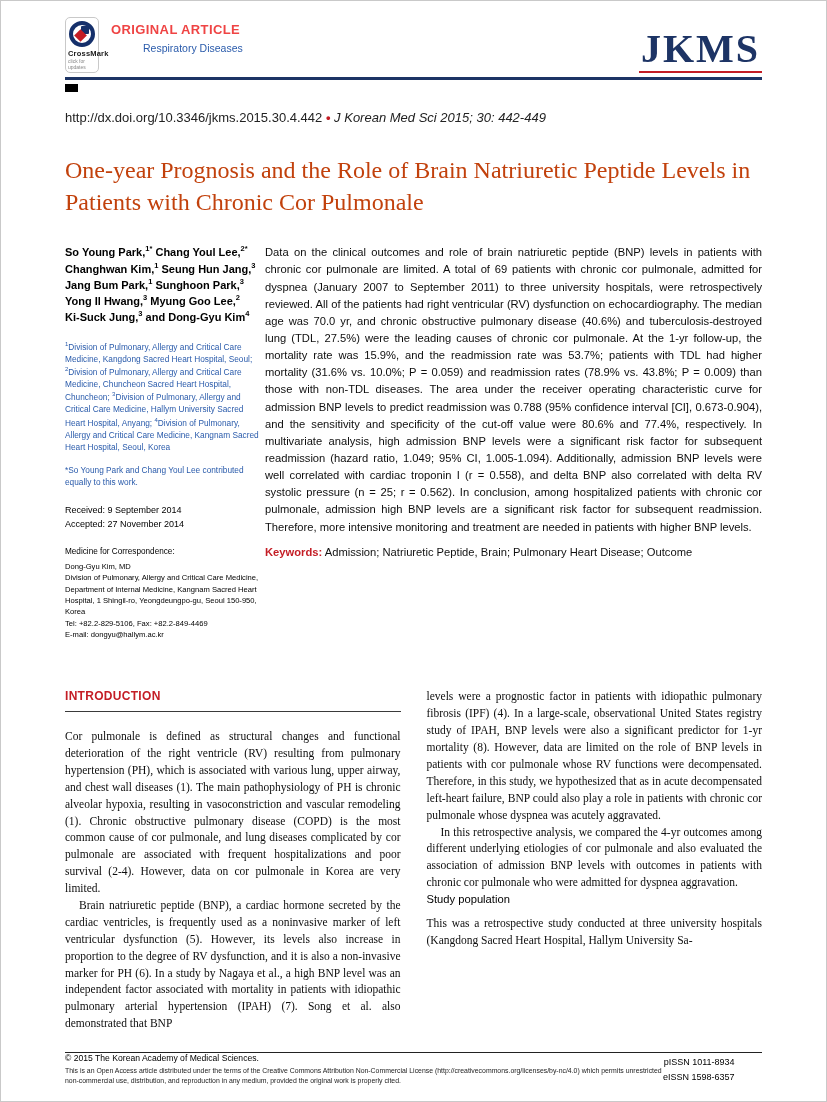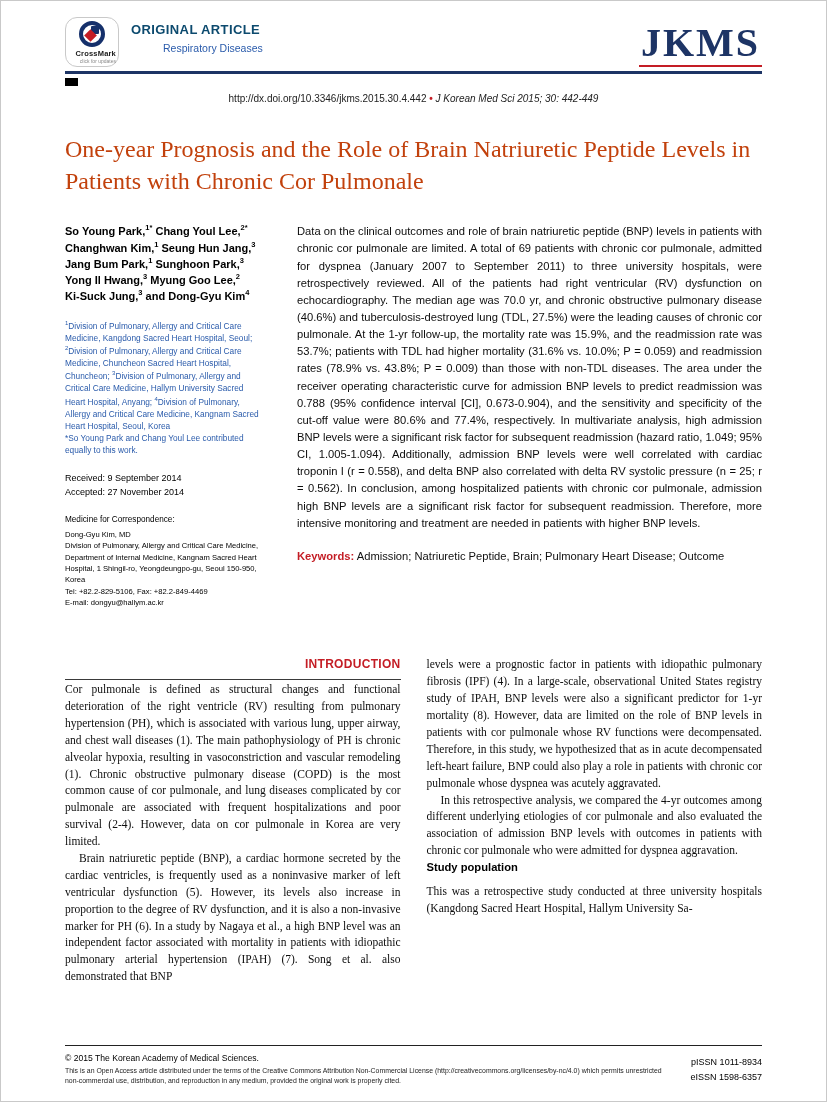--- a/index.html
+++ b/index.html
@@ -11,79 +11,79 @@
     padding:16px 64px 14px;
     display:flex; flex-direction:column;
     font-family:"Liberation Sans", sans-serif; color:#111;
     overflow:hidden;
   }
 
   
   .header { display:flex; justify-content:space-between; align-items:flex-end;
             border-bottom:3px solid #1d3465; padding-bottom:4px; }
   .header-left { display:flex; gap:12px; align-items:flex-start; }
-  .crossmark { width:54px; border:1px solid #c9c9c9; border-radius:12px;
-               padding:3px 2px 2px; text-align:right; background:#fff; }
+  .crossmark { width:34px; border:1px solid #c9c9c9; border-radius:5px;
+               padding:3px 2px 2px; text-align:left; background:#fff; }
   .cm-circle { width:26px; height:26px; margin:0 auto; border-radius:50%;
                border:4px solid #15306b; position:relative; background:#fff; }
   .cm-blue { position:absolute; right:2px; top:1px; width:8px; height:8px;
              background:#15306b; border-radius:1px; }
   .cm-red { position:absolute; left:3px; top:6px; width:9px; height:9px;
             background:#c41d25; transform:rotate(45deg); }
   .cm-label { font-size:7.5px; font-weight:bold; color:#1a1a1a; margin-top:2px; letter-spacing:0.2px; }
   .cm-sub { font-size:5px; color:#888; }
   .type-block { padding-top:5px; }
-  .article-type { color:#0c4a6e; font-weight:bold; font-size:13px; letter-spacing:0.4px; }
+  .article-type { color:#ef4444; font-weight:bold; font-size:13px; letter-spacing:0.4px; }
   .section-name { color:#2a5bab; font-size:10.5px; margin-top:5px;padding-left:32px; }
   .jkms { font-family:"Liberation Serif", serif; font-weight:bold; font-size:40px;
           color:#1d3465; letter-spacing:2px; line-height:0.95;
           border-bottom:2px solid #c41d25; padding:0 2px 3px; }
 
   
   .doi-block { margin-top:4px; }
   .doi-box { width:13px; height:8px; background:#000; }
-  .doi-line { margin-top:7px; font-size:10px; color:#222;text-align:center; }
+  .doi-line { margin-top:18px; font-size:13px; color:#222; }
   .doi-url { color:#222; }
   .doi-bullet { color:#c41d25; font-weight:bold; }
   .doi-citation { font-style:italic; }
 
   
   .title { margin-top:30px; font-family:"Liberation Serif", serif; font-size:24px;
            line-height:1.32; color:#c2410c; font-weight:normal; max-width:692px; }
 
   
-  .meta-grid { display:grid; grid-template-columns:200px 1fr; column-gap:32px; margin-top:26px; }
+  .meta-grid { display:grid; grid-template-columns:200px 1fr; margin-top:26px; }
   .authors { font-size:11px; font-weight:bold; line-height:1.42; color:#000; }
   .authors sup { font-size:7.5px; }
   .affiliations { margin-top:14px; color:#2a5bab; font-size:8.3px; line-height:1.48; }
   .affiliations sup { font-size:6px; }
-  .equal-note { color:#2a5bab; font-size:8.3px; line-height:1.48; }
+  .equal-note { margin-top:11px; color:#2a5bab; font-size:8.3px; line-height:1.48; }
   .dates { margin-top:14px; font-size:9px; line-height:1.6; color:#000; }
   .correspondence { margin-top:15px; font-size:7.6px; line-height:1.5; color:#000; }
   .corr-heading { font-size:8.2px; margin-bottom:2px; }
   .abstract { font-size:11.2px; line-height:1.53; text-align:justify; color:#0d0d0d; }
-  .keywords { margin-top:18px; font-size:11.2px; }
+  .keywords { margin-top:10px; font-size:11.2px; }
   .kw-label { color:#c41d25; font-weight:bold; }
 
   
   .body-grid { display:grid; grid-template-columns:1fr 1fr; column-gap:26px; margin-top:48px;
                font-family:"Liberation Serif", serif; font-size:11.5px; line-height:1.47;
                text-align:justify; color:#0d0d0d; }
   .section-heading { font-family:"Liberation Sans", sans-serif; color:#c41d25; font-size:12px;
                      font-weight:bold; letter-spacing:0.3px; border-bottom:1px solid #3a3a3a;
-                     padding-bottom:5px; margin-bottom:1px; text-align:right; }
+                     padding-bottom:5px; margin-bottom:16px; text-align:left; }
   .methods-heading { margin-top:18px; }
-  .sub-heading { font-family:"Liberation Sans", sans-serif; font-size:11.2px; font-weight:bold;
+  .sub-heading { font-family:"Liberation Sans", sans-serif; font-size:11.2px; font-weight:normal;
                  margin:0 0 7px; text-align:left; color:#000; }
   .body-grid p { margin:0; }
   .indent { text-indent:14px; }
 
   
-  .footer { margin-top:auto; border-top:1.5px solid #222; padding-top:7px;
-            display:flex; justify-content:space-between; align-items:flex-start; }
+  .footer { margin-top:auto; border-top:1.5px solid #222; 
+            display:flex; justify-content:flex-start; align-items:flex-start; }
   .footer-left { max-width:598px; }
   .copyright { font-size:8.6px; margin-bottom:3px; color:#000; }
   .license { font-size:6.9px; line-height:1.55; color:#222; }
   .issn { text-align:right; font-size:9px; line-height:1.7; padding-top:2px;
           white-space:nowrap; color:#000; }
 </style>
 </head>
 <body>
 
 <div class="page">

